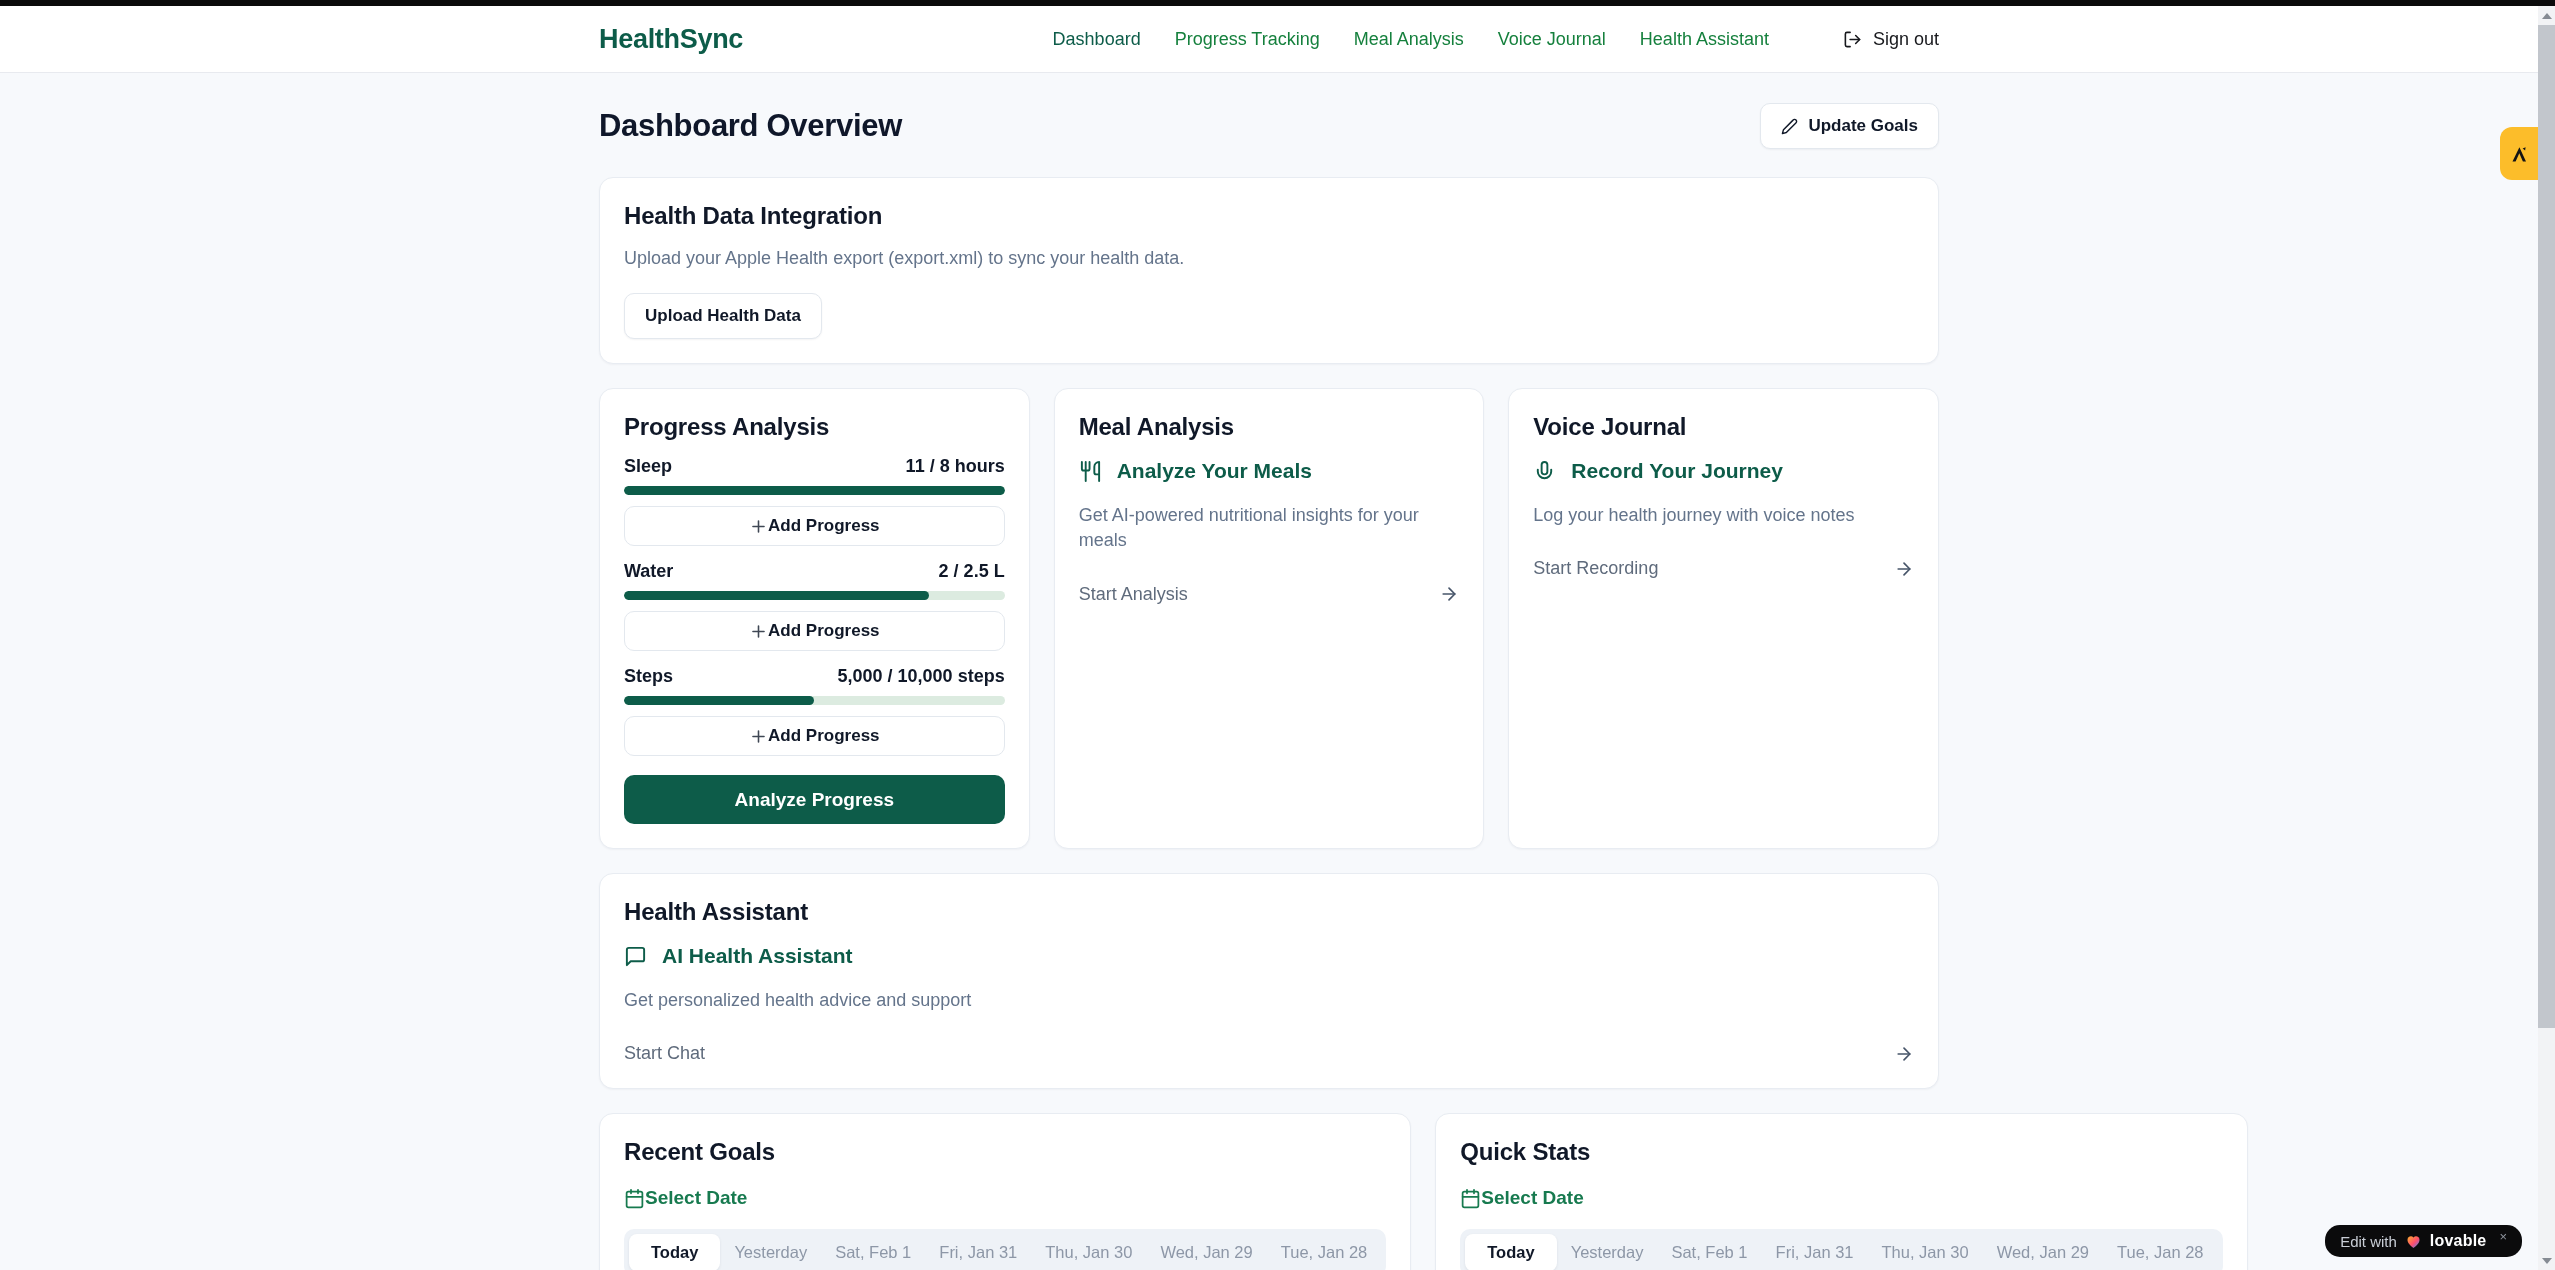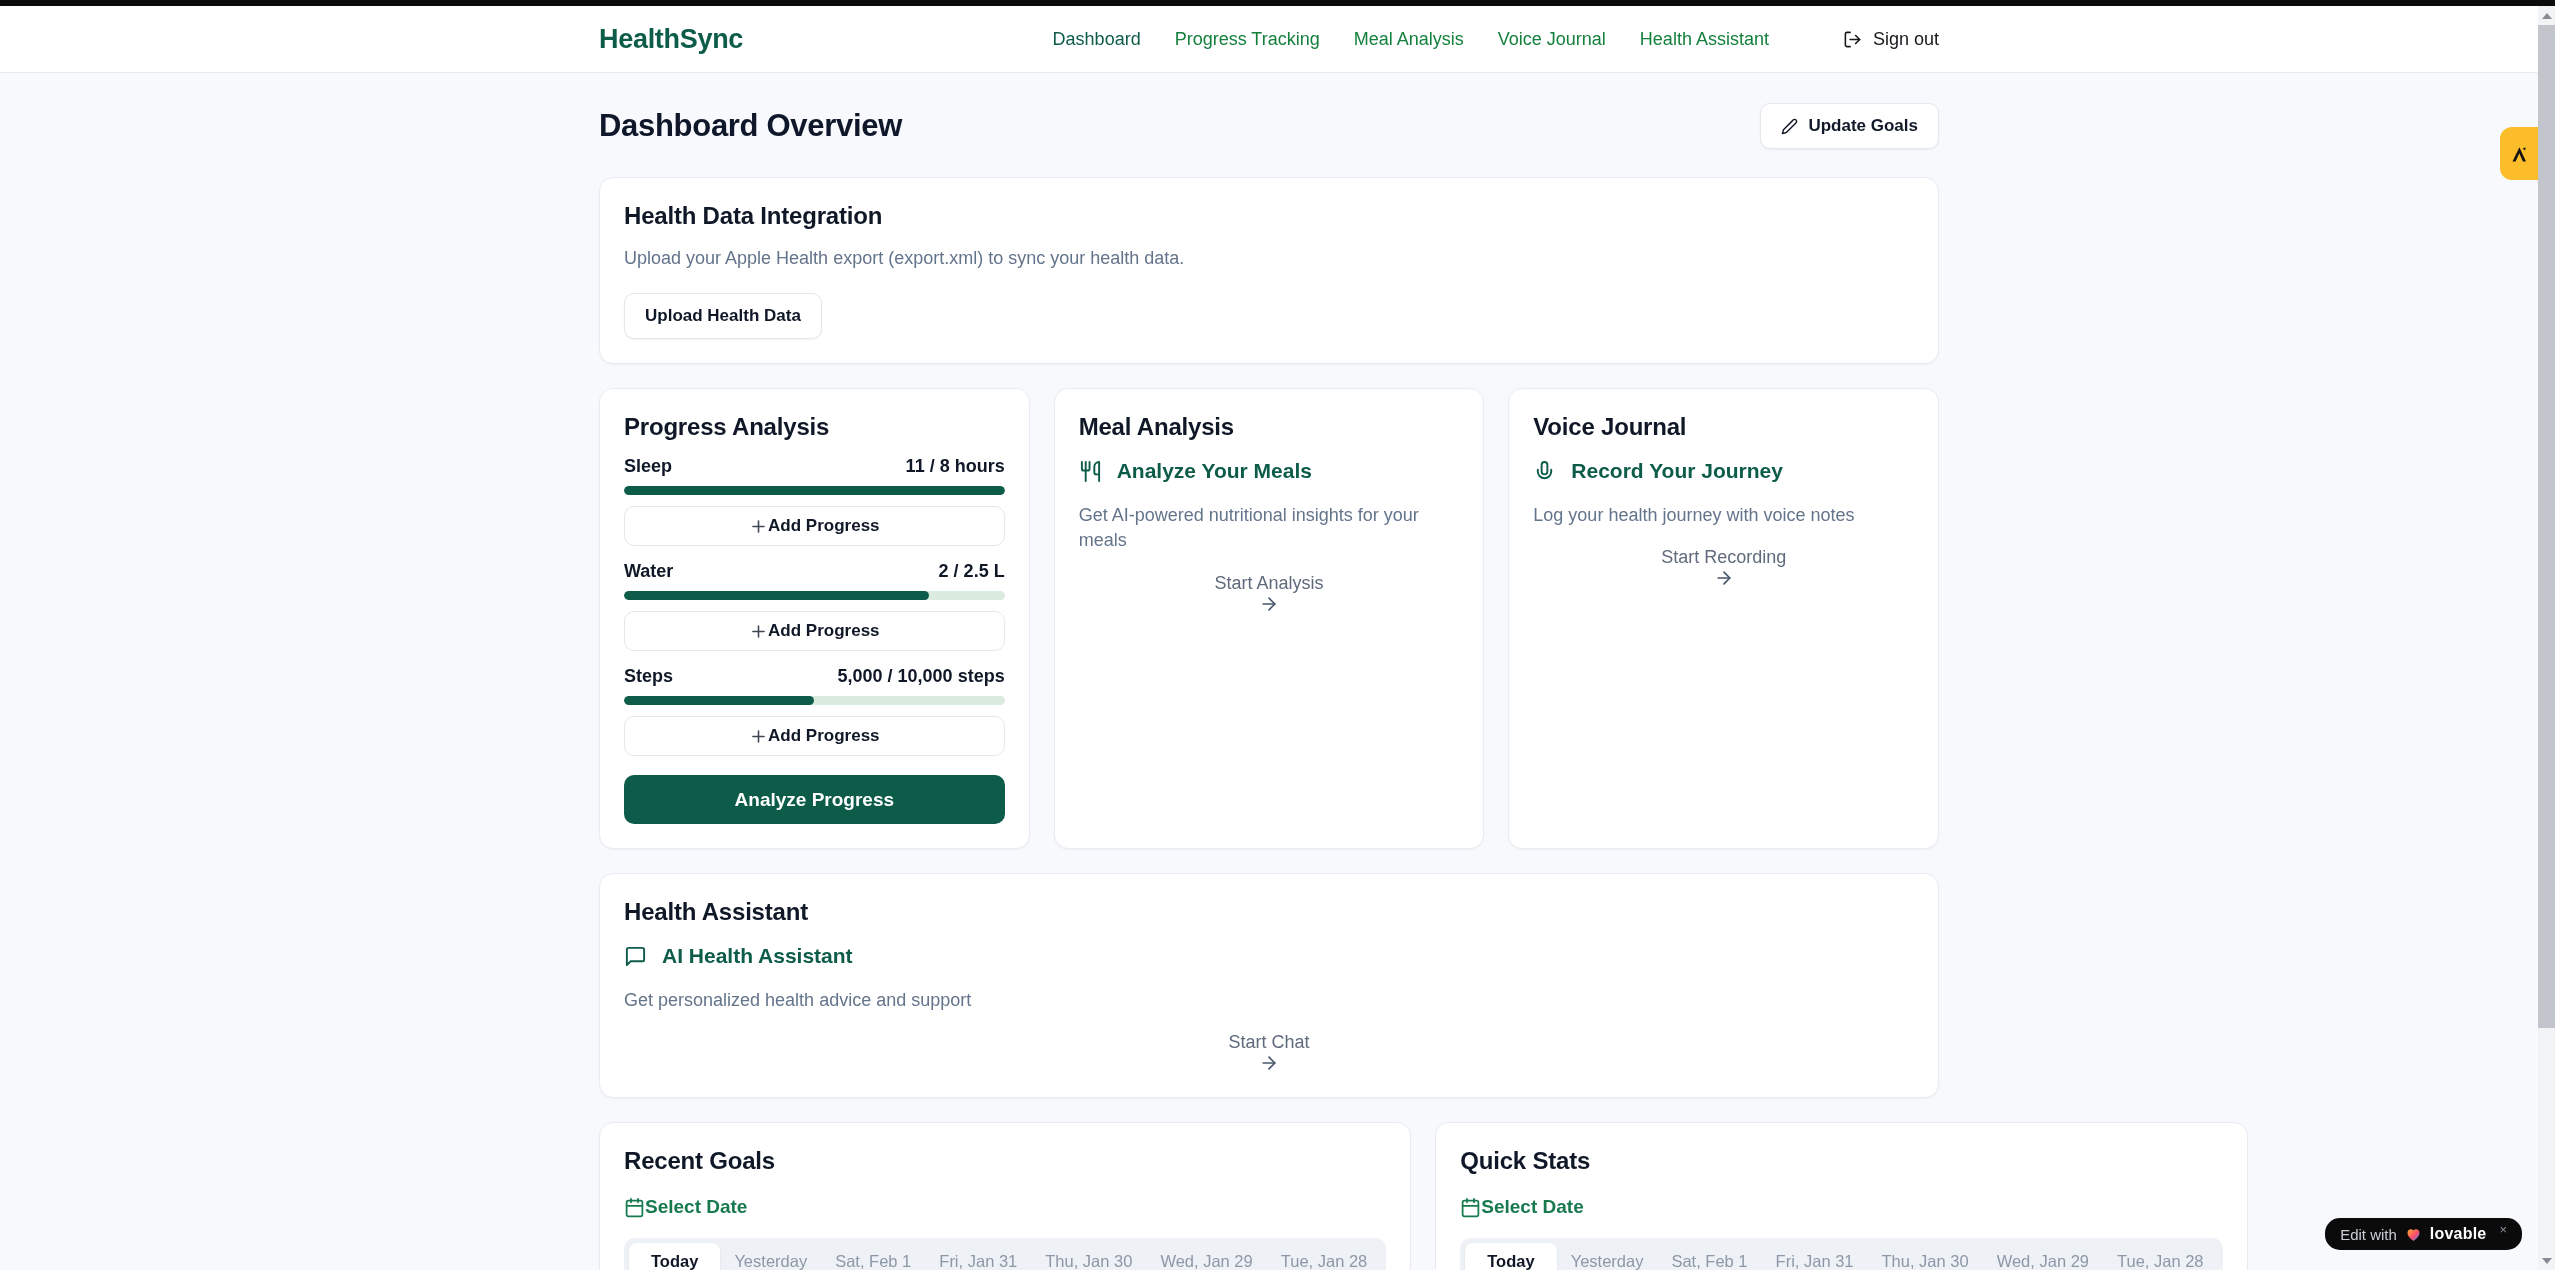--- a/index.html
+++ b/index.html
@@ -51,21 +51,21 @@
   .bar-fill { height: 100%; background: #0d5c49; border-radius: 6px; }
   .btn-add { margin-top: 11px; width: 100%; height: 40px; display: flex; align-items: center; justify-content: center; 
     background: #fff; border: 1px solid #e3e8ee; border-radius: 10px; font-size: 17px; font-weight: 600; color: #101828;
     cursor: pointer; font-family: inherit; }
   .btn-primary { margin-top: 19px; width: 100%; height: 49px; background: #0d5c49; border: none; border-radius: 10px;
     color: #fff; font-size: 19px; font-weight: 700; cursor: pointer; font-family: inherit; }
 
   
   .feature-head { margin-top: 18px; display: flex; align-items: center; gap: 15px; color: #0d5c49; font-size: 21px; font-weight: 700; cursor: pointer; }
   .feature-desc { margin-top: 20px; }
-  .action-row { margin-top: 19px; display: flex; align-items: center; justify-content: space-between; font-size: 18px; color: #5f6b7c; cursor: pointer; flex-direction: column; }
+  .action-row { margin-top: 30px; display: flex; align-items: center; justify-content: space-between; font-size: 18px; color: #5f6b7c; cursor: pointer; }
   .action-arrow { color: #475569; display: flex; }
 
   .assistant-card { margin-top: 24px; }
 
   .cards2 { margin-top: 24px; display: grid; grid-template-columns: 1fr 1fr; gap: 24px; }
 
   .select-row { margin-top: 21px; display: flex; align-items: center; color: #177a4f; font-size: 19px; font-weight: 600; cursor: pointer; }
   .tabs { margin-top: 20px; background: #eef2f7; border-radius: 10px; padding: 5px; display: flex; align-items: center; justify-content: space-between; }
   .tab { padding: 9px 14px; font-size: 16.5px; font-weight: 500; color: #8d97a7; white-space: nowrap; cursor: pointer; border-radius: 8px; }
   .tab.active { background: #fff; color: #101828; font-weight: 600; box-shadow: 0 1px 3px rgba(16,24,40,.08); padding: 9px 22px; }
@@ -75,21 +75,21 @@
   .sb-arrow { position: absolute; left: 0; width: 17px; height: 19px; display: flex; align-items: center; justify-content: center; cursor: pointer; }
   .sb-arrow.up { top: 0; }
   .sb-arrow.down { bottom: 0; }
   .tri-up { width: 0; height: 0; border-left: 5px solid transparent; border-right: 5px solid transparent; border-bottom: 6px solid #868b93; }
   .tri-down { width: 0; height: 0; border-left: 5px solid transparent; border-right: 5px solid transparent; border-top: 6px solid #868b93; }
   .sb-thumb { position: absolute; top: 19px; left: 0; width: 17px; height: 1003px; background: #c2c6cc; cursor: pointer; }
 
   
   .launcher { position: absolute; top: 127px; right: 17px; width: 38px; height: 53px; background: #fcbd2a;
     border-radius: 12px 0 0 12px; display: flex; align-items: center; justify-content: center; z-index: 50; cursor: pointer; }
-  .edit-badge { position: absolute; right: 33px; bottom: 20px; height: 32px; background: #0b0b0c; border-radius: 15px;
+  .edit-badge { position: absolute; right: 33px; bottom: 13px; height: 32px; background: #0b0b0c; border-radius: 15px;
     display: flex; align-items: center; gap: 8px; padding: 0 15px; z-index: 50; cursor: pointer; }
   .edit-badge .prefix { color: #c9ced6; font-size: 15px; }
   .edit-badge .brand-word { color: #ffffff; font-size: 16px; font-weight: 700; letter-spacing: 0.2px; }
   .edit-badge .close { color: #8e949e; font-size: 13px; margin-left: 5px; align-self: flex-start; margin-top: 4px; cursor: pointer; }
 
   .icon { display: inline-flex; flex: none; }
 </style>
 </head>
 <body>
 

